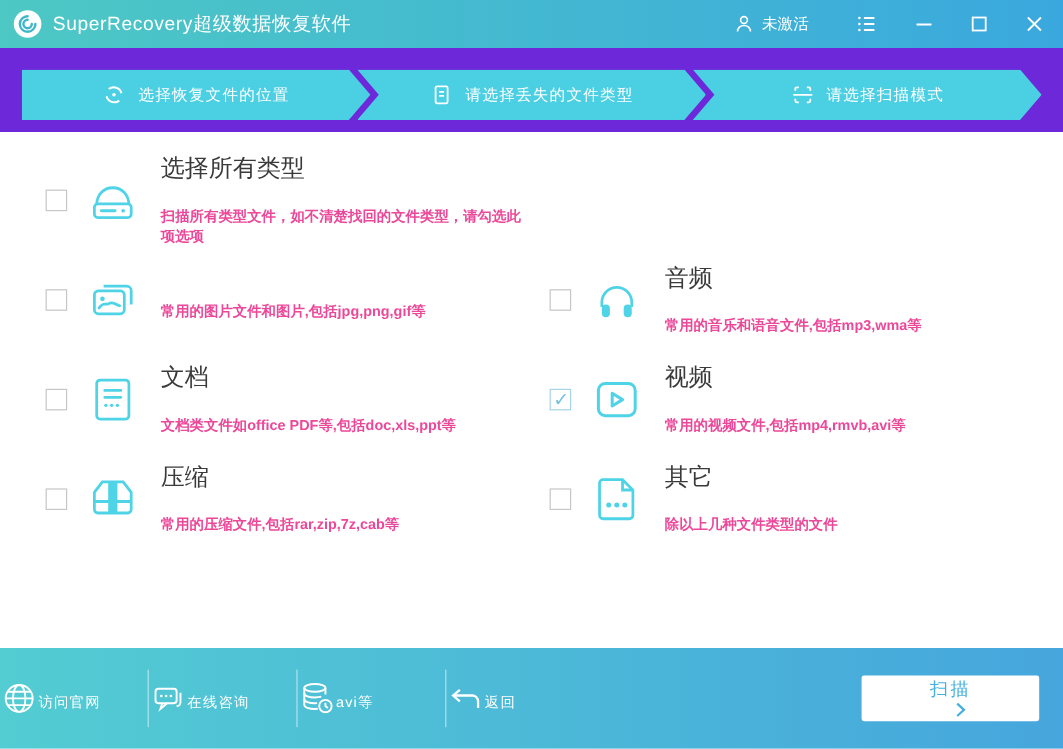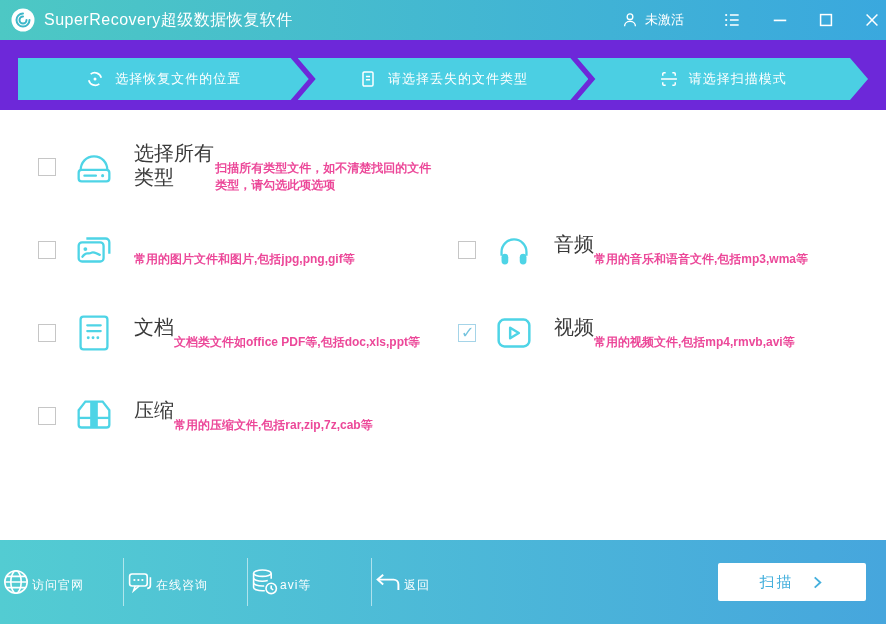--- a/index.html
+++ b/index.html
@@ -7,21 +7,21 @@
   body {
     font-family: "Liberation Sans", "DejaVu Sans", sans-serif;
     background:#fff; overflow:hidden;
   }
   .app { width:886px; height:624px; display:flex; flex-direction:column; background:#fff; }
 
   
   .titlebar {
     height:40px; flex:none; display:flex; align-items:center;
     background: linear-gradient(to right, #4dc8c4, #3aa8de);
-    padding:0 4px 0 10px; color:#fff;
+    padding:0 14px 0 10px; color:#fff;
   }
   .logo { width:26px; height:26px; margin-right:8px; display:flex; }
   .app-title { font-size:16px; letter-spacing:0.5px; }
   .titlebar-right { margin-left:auto; display:flex; align-items:flex-end; }
   .user { display:flex; align-items:center; font-size:13px; cursor:pointer; }
   .user svg { width:20px; height:20px; margin-right:5px; }
   .tb-icon { width:20px; height:20px; display:flex; cursor:pointer; }
   .tb-icon svg { width:100%; height:100%; }
   .menu-ic { margin-left:38px; }
   .min-ic  { margin-left:28px; }
@@ -59,21 +59,21 @@
     width:18px; height:18px; flex:none; border:1px solid #c6c6c6;
     background:#fff; position:relative; cursor:pointer;
   }
   .checkbox.checked { border-color:#a5d4e8; }
   .checkbox.checked::after {
     content:"\2713"; position:absolute; left:2px; top:-2px;
     font-size:16px; font-weight:bold; color:#74c3de;
   }
   .item-icon { width:46px; height:46px; flex:none; margin:0 17px 0 15px; color:#4ed4e6; display:flex; }
   .item-icon svg { width:100%; height:100%; }
-  .item-text { display:flex; }
+  .item-text { display:flex; flex-direction:column; }
   .item-title { font-size:20px; color:#3a3a3a; line-height:1.2; }
   .item-desc  { font-size:12px; color:#ec4899; margin-top:19px;font-weight:bold; }
 
   
   .footer {
     height:84px; flex:none; display:flex; align-items:center;
     background: linear-gradient(to right, #53ccd2, #46a6dd);
   }
   .footer-action {
     width:123px; display:flex; flex-direction:row; align-items:center;
@@ -81,20 +81,21 @@
   }
   .footer-action svg { width:32px; height:32px; }
   .footer-action .fa-label { font-size:12px; margin-top:7px; letter-spacing:1px; }
   .fdiv { width:1px; height:48px; background:rgba(255,255,255,0.55); flex:none; }
   .scan-button {
     margin-left:auto; margin-right:20px; width:148px; height:38px;
     background:#fff; border:none; border-radius:2px; cursor:pointer;
     display:flex; align-items:center; justify-content:center;
     color:#45b0dd; font-size:15px; letter-spacing:2px;
     font-family:"Liberation Sans","DejaVu Sans",sans-serif;
+    flex-direction:column;
   }
   .scan-button svg { width:15px; height:15px; margin-left:16px; }
 </style>
 </head>
 <body>
 
 <div class="app">
 
   <header class="titlebar">
     <span class="logo">
@@ -256,20 +257,38 @@
           <span class="item-icon">
             <svg viewBox="0 0 48 48" fill="none" stroke="currentColor" stroke-width="2.4">
                 <path d="M15 9l-7 9v15a3 3 0 0 0 3 3h26a3 3 0 0 0 3-3V18l-7-9z"></path>
                 <path d="M8 26h32"></path>
                 <rect x="20" y="9" width="8" height="27" fill="currentColor" stroke="none"></rect>
               </svg>
           </span>
           <span class="item-text">
             <span class="item-title">压缩</span>
             <span class="item-desc">常用的压缩文件,包括rar,zip,7z,cab等</span>
+          </span>
+        </label>
+      </div>
+      <div class="cell-right">
+        <label class="item">
+          <span class="checkbox"></span>
+          <span class="item-icon">
+            <svg viewBox="0 0 48 48" fill="none" stroke="currentColor" stroke-width="2.4">
+                <path d="M12 7h17l9 9v22a3 3 0 0 1-3 3H12a3 3 0 0 1-3-3V10a3 3 0 0 1 3-3z"></path>
+                <path d="M29 7v9h9"></path>
+                <circle cx="17" cy="29" r="2.2" fill="currentColor" stroke="none"></circle>
+                <circle cx="24" cy="29" r="2.2" fill="currentColor" stroke="none"></circle>
+                <circle cx="31" cy="29" r="2.2" fill="currentColor" stroke="none"></circle>
+              </svg>
+          </span>
+          <span class="item-text">
+            <span class="item-title">其它</span>
+            <span class="item-desc">除以上几种文件类型的文件</span>
           </span>
         </label>
       </div>
 
     </div>
   </main>
 
   <footer class="footer">
     <div class="footer-action">
       <svg viewBox="0 0 40 40" fill="none" stroke="#fff" stroke-width="2">

